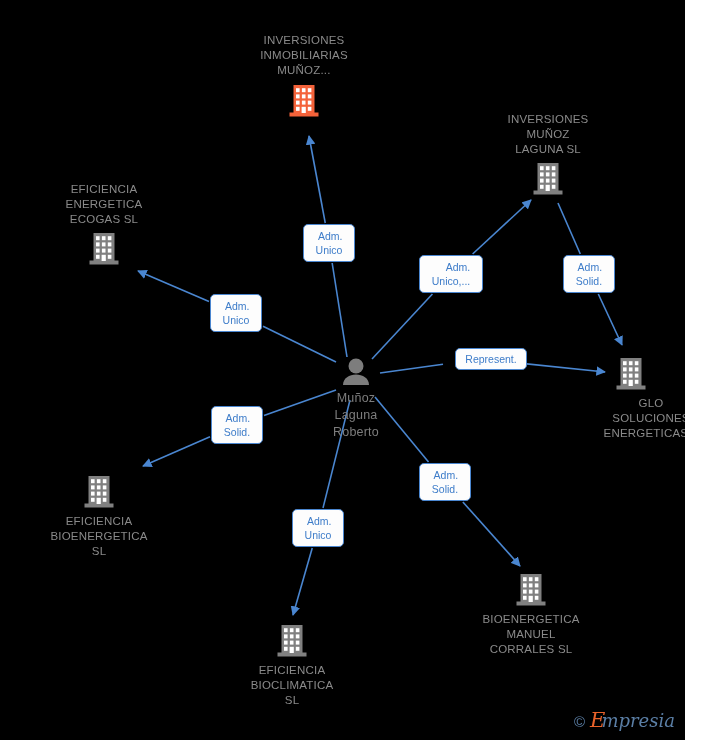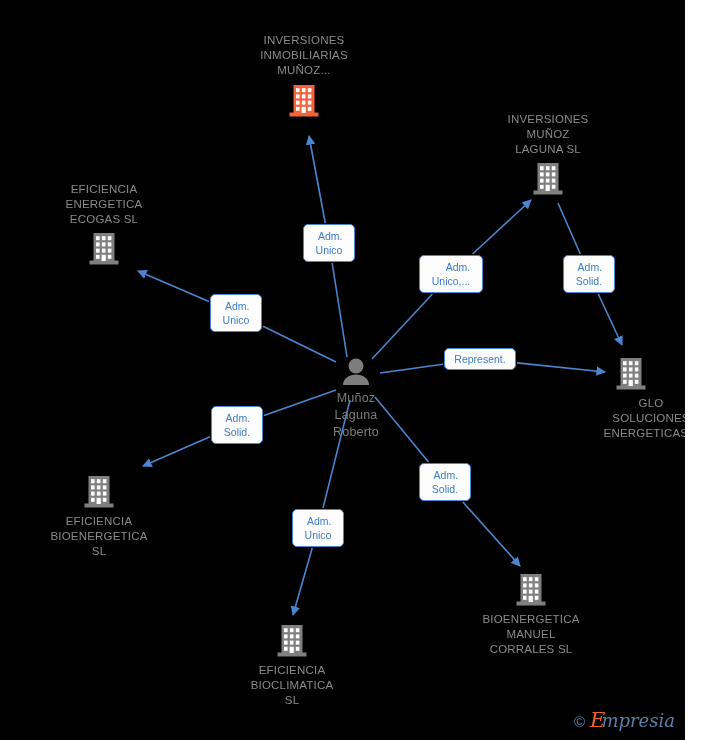--- a/index.html
+++ b/index.html
@@ -269,21 +269,21 @@
 Laguna
 Roberto</div>
     </div>
   <div id="edge-labels-layer">
       <div class="edge-label" style="width: 52px; height: 38px; left: 303px; top: 224px; display: flex; flex-direction: column; align-items: center; justify-content: center;">Adm.
 Unico</div>
       <div class="edge-label" style="width: 64px; height: 38px; left: 419px; top: 255px; display: flex; flex-direction: column; align-items: center; justify-content: center;">Adm.
 Unico,...</div>
       <div class="edge-label" style="width: 52px; height: 38px; left: 210px; top: 294px; display: flex; flex-direction: column; align-items: center; justify-content: center;">Adm.
 Unico</div>
-      <div class="edge-label single" style="width: 72px; height: 22px; left: 444px; top: 348px; display: flex; flex-direction: column; align-items: center; justify-content: center;">Represent.</div>
+      <div class="edge-label single" style="width: 72px; height: 22px; left: 455px; top: 348px; display: flex; flex-direction: column; align-items: center; justify-content: center;">Represent.</div>
       <div class="edge-label" style="width: 52px; height: 38px; left: 211px; top: 406px; display: flex; flex-direction: column; align-items: center; justify-content: center;">Adm.
 Solid.</div>
       <div class="edge-label" style="width: 52px; height: 38px; left: 292px; top: 509px; display: flex; flex-direction: column; align-items: center; justify-content: center;">Adm.
 Unico</div>
       <div class="edge-label" style="width: 52px; height: 38px; left: 419px; top: 463px; display: flex; flex-direction: column; align-items: center; justify-content: center;">Adm.
 Solid.</div>
       <div class="edge-label" style="width: 52px; height: 38px; left: 563px; top: 255px; display: flex; flex-direction: column; align-items: center; justify-content: center;">Adm.
 Solid.</div>
     </div>
 

